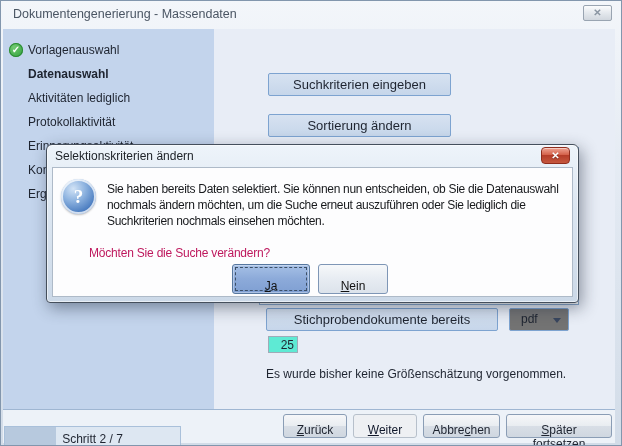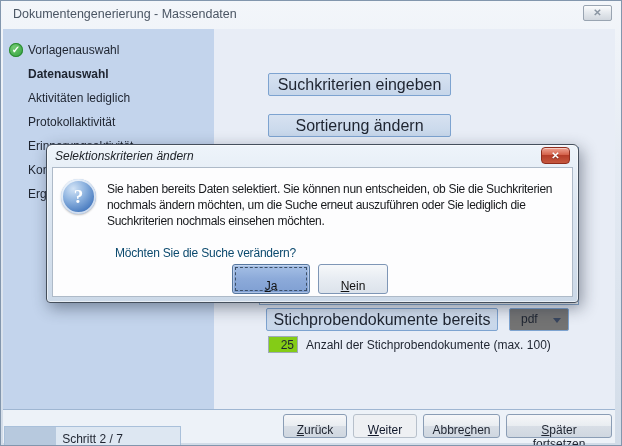--- a/index.html
+++ b/index.html
@@ -25,21 +25,21 @@
   .step { position:relative; height:24px; line-height:24px; padding-left:25px; white-space:nowrap; }
   .step.current { font-weight:bold; }
   .check {
     position:absolute; left:6px; top:5px; width:14px; height:14px; border-radius:50%;
     background:radial-gradient(circle at 35% 30%, #72cb72, #2e9e3a);
     box-shadow:inset 0 0 0 1px #2b8a34;
     color:#fff; font-size:10px; line-height:14px; text-align:center; font-weight:bold;
   }
   .main { position:absolute; left:211px; top:0; width:401px; height:380px; }
   .blue-btn {
-    position:absolute; font-family:inherit; font-size:16px; color:#1e2430;
+    position:absolute; font-family:inherit; font-size:13px; color:#1e2430;
     background:linear-gradient(#d7e2f1,#c6d6ea); border:1px solid #7da3d0;
     border-radius:2px; text-align:center; padding:0; cursor:default;
   }
   .btn-search { left:54px; top:44px; width:183px; height:23px; }
   .btn-sort   { left:54px; top:85px; width:183px; height:23px; }
   .list-panel { position:absolute; left:45px; top:118px; width:320px; height:158px;
                 background:#fdfefe; border:1px solid #8aa9cd; }
   .btn-sample { left:52px; top:279px; width:232px; height:23px; }
   .select {
     position:absolute; left:295px; top:279px; width:60px; height:23px;
@@ -47,21 +47,21 @@
   }
   .select-value { padding-left:11px; }
   .chev {
     position:absolute; right:7px; top:9px; width:0; height:0;
     border-left:4px solid transparent; border-right:4px solid transparent;
     border-top:5px solid #39465e;
   }
   .count-input {
     position:absolute; left:54px; top:307px; width:30px; height:17px;
     border:1px solid #9fabb8; font-family:inherit; font-size:12px;
-    text-align:right; padding:0 3px 0 3px; background:#84cc16; color:#1e2430;
+    text-align:right; padding:0 3px 0 3px; background:#5eead4; color:#1e2430;
   }
   .count-label { position:absolute; left:92px; top:309px; white-space:nowrap; }
   .note { position:absolute; left:52px; top:338px; white-space:nowrap; }
   
   .footer { position:absolute; left:2px; top:408px; width:612px; height:34px;
             background:#edf2f8; border-top:1px solid #9fb6d2; }
   .progress { position:absolute; left:1px; top:4px; width:177px; height:25px;
               background:#dde7f2; border:1px solid #a9c0da; overflow:hidden;margin-top:12px; }
   .progress-fill { position:absolute; left:0; top:0; height:100%; background:#b7c9de; }
   .progress-label { position:absolute; left:0; right:0; top:0; text-align:center; line-height:25px; color:#1e2430; }
@@ -77,40 +77,40 @@
   .btn-resume { left:503px; width:106px; }
   
   .dialog {
     position:absolute; left:45px; top:143px; width:533px; height:159px; z-index:10;
     border:1px solid #454f5c; border-radius:6px 6px 4px 4px;
     background:linear-gradient(#eef4fa, #dce6f1 40%, #ccd9e8);
     box-shadow:3px 5px 16px rgba(25,35,55,.45), inset 0 0 0 1px rgba(255,255,255,.55);
     padding:0 5px 5px 5px;
   }
   .dlg-titlebar { position:relative; height:22px; }
-  .dlg-title { line-height:22px; padding-left:3px; color:#20242a; white-space:nowrap;font-style:italic; }
+  .dlg-title { line-height:22px; padding-left:3px; color:#20242a; white-space:nowrap; }
   .dlg-close {
     position:absolute; right:3px; top:2px; width:29px; height:17px;
     background:linear-gradient(#efa493, #d4624b 45%, #b53d29 50%, #c5573e);
     border:1px solid #8f2d1d; border-radius:4px; text-align:center; cursor:default;
     box-shadow:inset 0 1px 0 rgba(255,255,255,.45);
   }
   .dlg-close-glyph { color:#fff; font-size:10px; font-weight:bold; line-height:15px; display:block;
                      text-shadow:0 1px 1px rgba(0,0,0,.35); }
   .dlg-body { position:relative; height:130px; background:#fdfdfe; border:1px solid #aebac8; }
   .q-icon {
     position:absolute; left:8px; top:11px; width:35px; height:35px; border-radius:50%;
     background:radial-gradient(circle at 35% 28%, #d2e3f6 0%, #8fb4e0 35%, #4a7cc0 72%, #3b67a8 100%);
     box-shadow:inset 0 0 0 2px rgba(255,255,255,.75), 0 1px 2px rgba(0,0,0,.25);
     color:#fff; text-align:center; line-height:35px; font-size:19px; font-weight:bold;
     font-family:"Liberation Serif", serif;
   }
   .dlg-msg { position:absolute; left:54px; top:13px; line-height:16px; font-size:12px;
              letter-spacing:-0.3px; color:#17191c; white-space:nowrap; }
-  .dlg-question { position:absolute; left:62px; top:78px; letter-spacing:-0.2px; color:#0c4a6e; }
+  .dlg-question { position:absolute; left:36px; top:78px; letter-spacing:-0.2px; color:#be185d; }
   .dlg-btn { position:absolute; top:96px; height:25px; font-family:inherit; font-size:12px;
              color:#111; border-radius:3px; padding:14px; cursor:default; }
   .dlg-btn.yes {
     left:179px; width:78px;
     background:linear-gradient(#a6c0e6,#8caad9 50%,#7f9fd2);
     border:1px solid #56779f;
     box-shadow:inset 0 0 0 1px rgba(255,255,255,.35);
     outline:1px dashed #3c4f66; outline-offset:-4px;
   }
   .dlg-btn.no {
@@ -161,21 +161,21 @@
     <div class="main">
       <button class="blue-btn btn-search">Suchkriterien eingeben</button>
       <button class="blue-btn btn-sort">Sortierung ändern</button>
       <div class="list-panel"></div>
       <button class="blue-btn btn-sample">Stichprobendokumente bereits</button>
       <div class="select">
         <span class="select-value">pdf</span>
         <span class="chev"></span>
       </div>
       <input class="count-input" value="25" style="">
-      <span class="count-label">Anzahl der Stichprobendokumente (max. 100)</span>
+      <div class="note">Es wurde bisher keine Größenschätzung vorgenommen.</div>
     </div>
   </div>
 
   <div class="footer">
     <div class="progress">
       <div class="progress-fill" style="width:29%"></div>
       <span class="progress-label">Schritt 2 / 7</span>
     </div>
     <button class="sys-btn btn-back"><u>Z</u>urück</button>
     <button class="sys-btn btn-next" disabled=""><u>W</u>eiter</button>
@@ -188,21 +188,21 @@
       <span class="dlg-title">Selektionskriterien ändern</span>
       <div class="dlg-close">
         <span class="dlg-close-glyph">✕</span>
       </div>
     </div>
     <div class="dlg-body">
       <div class="q-icon">
         <span>?</span>
       </div>
       <div class="dlg-msg">
-        <div>Sie haben bereits Daten selektiert. Sie können nun entscheiden, ob Sie die Suchkriterien</div>
+        <div>Sie haben bereits Daten selektiert. Sie können nun entscheiden, ob Sie die Datenauswahl</div>
         <div>nochmals ändern möchten, um die Suche erneut auszuführen oder Sie lediglich die</div>
         <div>Suchkriterien nochmals einsehen möchten.</div>
       </div>
       <div class="dlg-question">Möchten Sie die Suche verändern?</div>
       <button class="dlg-btn yes"><u>J</u>a</button>
       <button class="dlg-btn no"><u>N</u>ein</button>
     </div>
   </div>
 
 </div>

